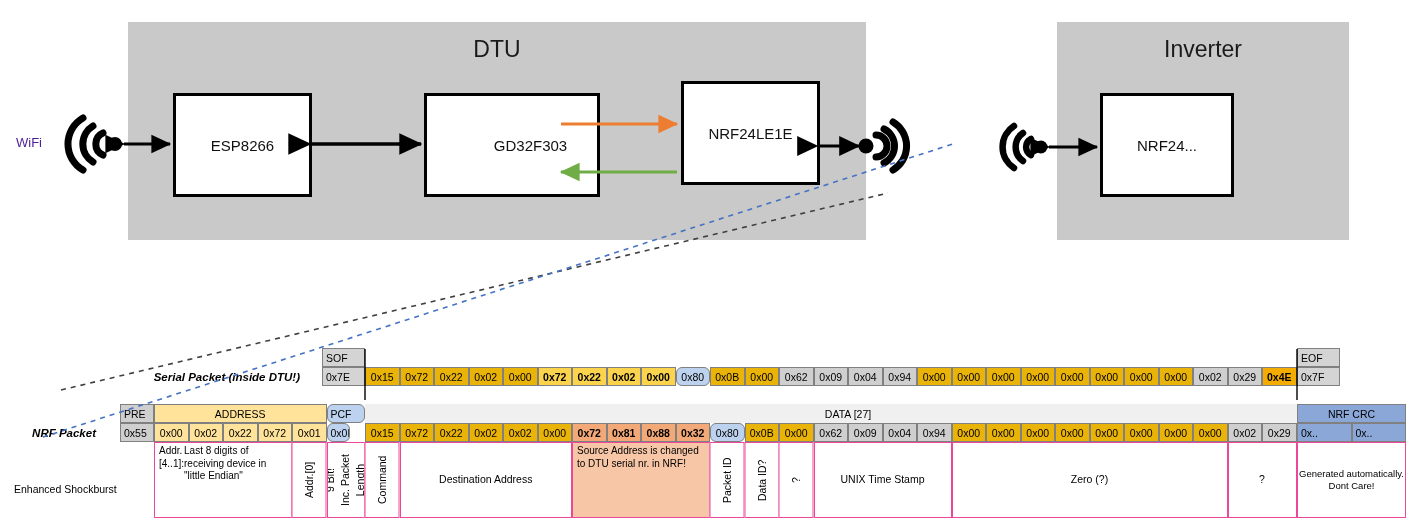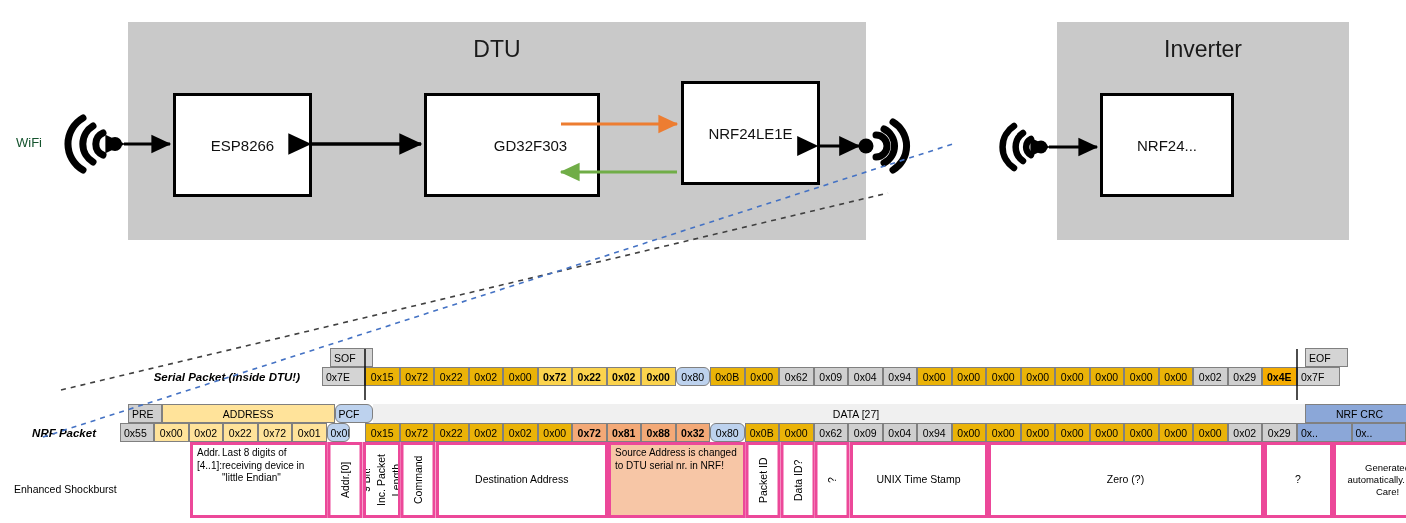--- a/index.html
+++ b/index.html
@@ -8,54 +8,54 @@
 
   .stage{position:absolute;left:0;top:0;width:1406px;height:523px;}
 
   
   .encl{position:absolute;background:#c9c9c9;}
   .encl-title{position:absolute;width:100%;text-align:center;top:14px;
               font-size:23px;color:#1a1a1a;}
   .chip{position:absolute;background:#ffffff;border:3px solid #000;
         display:flex;align-items:center;justify-content:center;
         font-size:15px;color:#111;}
-  .sidelabel{position:absolute;font-size:13px;color:#14532d;}
+  .sidelabel{position:absolute;font-size:13px;color:#4c1d95;}
 
   svg.overlay{position:absolute;left:0;top:0;width:1406px;height:523px;
               pointer-events:none;overflow:visible;}
 
   
   .rowlabel{position:absolute;font-size:11.5px;font-weight:bold;font-style:italic;
             text-align:right;color:#000;}
   .rowlabel.plain{font-weight:normal;font-style:normal;font-size:10.5px;}
 
   .cell{position:absolute;box-sizing:border-box;border:1px solid #808080;
         font-size:10.5px;display:flex;align-items:center;
         justify-content:center;overflow:hidden;color:#000;
         white-space:nowrap;}
-  .cell.hdr{justify-content:center;margin-left:8px;}
+  .cell.hdr{justify-content:center;}
   .cell.lefttext{justify-content:flex-start;padding-left:3px;}
   .cell.b{font-weight:bold;}
 
   
   .c-gray   {background:#d4d4d4;}
   .c-green  {background:#eab308;}
   .c-amber  {background:#fbd34d;}
   .c-amberd {background:#f5ac00;}
   .c-blue   {background:#bdd2ee;border-radius:6px;}
   .c-yellow {background:#ffe39a;}
   .c-gray2  {background:#cfcfcf;}
   .c-orange2{background:#f3a977;}
   .c-crcblue{background:#8ba7d8;}
   .c-none   {background:#f0f0f0;border:none;}
 
-  .desc{position:absolute;box-sizing:border-box;border:3px solid #ec4899;
+  .desc{position:absolute;box-sizing:border-box;border:1px solid #ec4899;
         background:#ffffff;font-size:10.5px;color:#000;
         display:flex;align-items:center;justify-content:center;
-        text-align:center;overflow:hidden;line-height:1.25;margin-left:36px;}
+        text-align:center;overflow:hidden;line-height:1.25;}
   .desc.left{justify-content:flex-start;text-align:left;padding:2px 4px;
              align-items:flex-start;}
   .desc.vert{writing-mode:vertical-rl;transform:rotate(180deg);
              justify-content:center;align-items:center;white-space:nowrap;}
   .desc.vert2{padding:0;}
   .desc .vstack{display:flex;flex-direction:row;align-items:center;
                 justify-content:center;height:100%;width:100%;}
   .desc .vitem{writing-mode:vertical-rl;transform:rotate(180deg);
                font-size:10.5px;white-space:nowrap;padding:0 1px;}
 </style>

